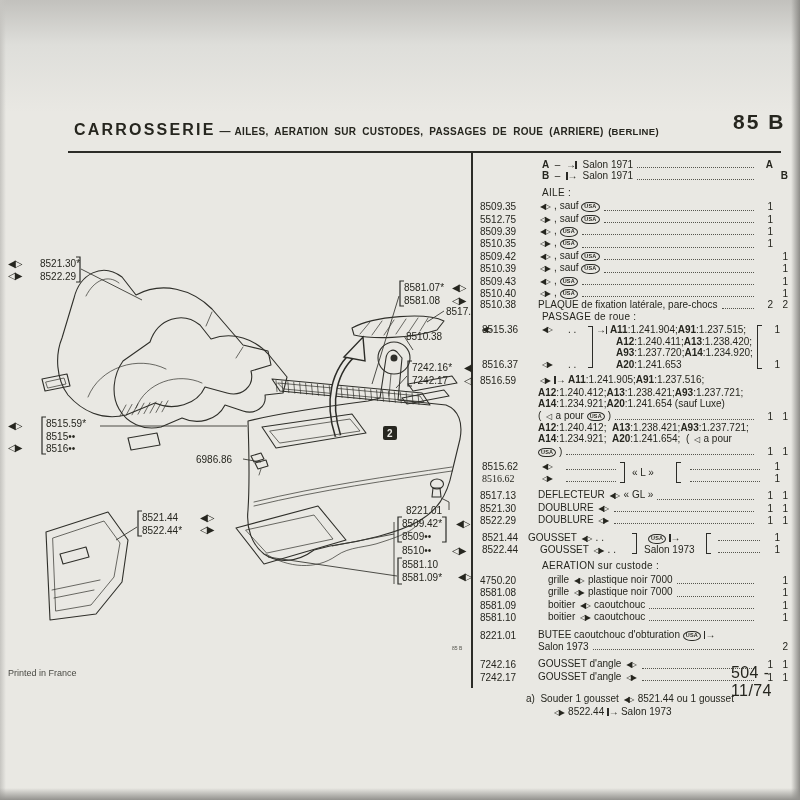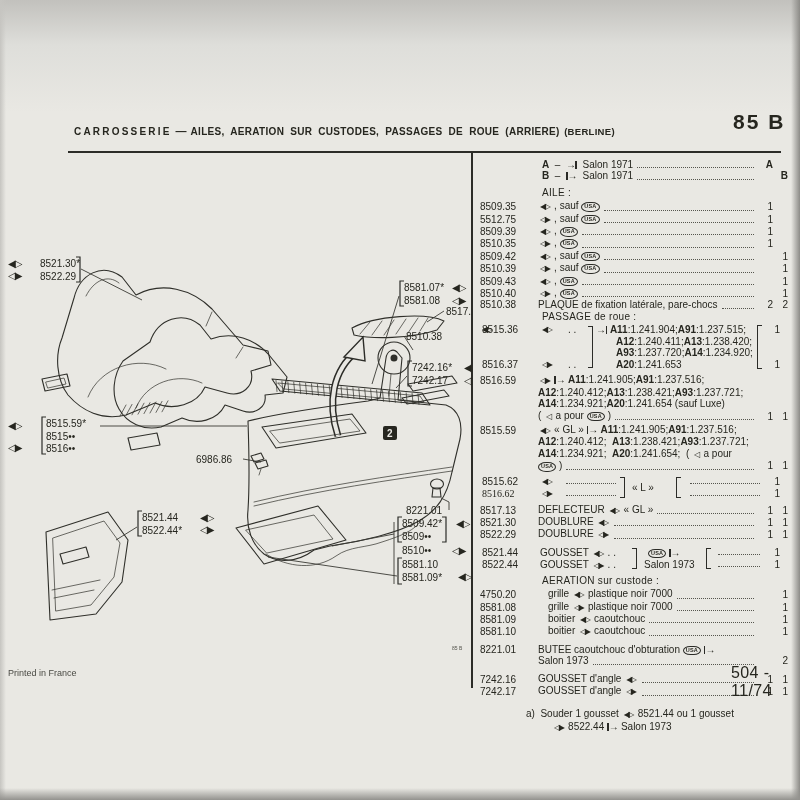--- a/index.html
+++ b/index.html
@@ -10,21 +10,21 @@
   .scan-top{position:absolute;left:0;top:0;width:100%;height:112px;
     background:linear-gradient(180deg,#c2c1bd 0%,#dededa 40%,#e9e8e3 100%);}
   .scan-right{position:absolute;right:0;top:0;width:9px;height:100%;
     background:linear-gradient(270deg,#8c8b87,rgba(233,232,227,0));}
   .scan-bottom{position:absolute;left:0;bottom:0;width:100%;height:12px;
     background:linear-gradient(0deg,#93928e,rgba(233,232,227,0));}
   .scan-left{position:absolute;left:0;top:0;width:6px;height:100%;
     background:linear-gradient(90deg,#c6c5c1,rgba(233,232,227,0));}
 
   #hdr{position:absolute;left:74px;top:121px;white-space:nowrap;font-weight:bold}
-  #hdr .sec{font-size:10px;letter-spacing:2.2px}
+  #hdr .sec{font-size:16px;letter-spacing:2.2px}
   #hdr .dash{font-size:11px;padding:0 4px}
   #hdr .ttl{font-size:10px;letter-spacing:.3px;word-spacing:3px}
   #hdr .emph{font-size:9.5px;letter-spacing:.3px}
   #pagenum{position:absolute;left:733px;top:110px;font-size:21px;font-weight:bold;letter-spacing:2px}
   #rule-top{position:absolute;left:68px;top:151px;width:713px;height:2px;background:#2c2c28}
   #rule-v{position:absolute;left:471px;top:151px;width:2px;height:537px;background:#2c2c28}
   #foot-l{position:absolute;left:8px;top:668px;font-size:9px;color:#4a4a44}
   #foot-r{position:absolute;left:731px;top:664px;font-size:16px;letter-spacing:.4px}
 
   
@@ -370,24 +370,20 @@
       <span class="pad"></span>
       <span class="toks"><b>A14</b>:1.234.921;<b>A20</b>:1.241.654 (sauf Luxe)</span>
     </div>
     <div class="pr">
       <span class="pad"></span>
       <span class="toks">( <span class="ar">◁</span> a pour <span class="usa">USA</span> )</span>
       <span class="lead"></span>
       <span class="qa">1</span>
       <span class="qb">1</span>
     </div>
-    <div class="pr" style="margin-top: 2px;">
-      <span class="ref">8515.59</span>
-      <span class="toks"><span class="ar">◀▷</span> « GL » <span class="amap"><span class="abar"></span>→</span> <b>A11</b>:1.241.905;<b>A91</b>:1.237.516;</span>
-    </div>
     <div class="pr">
       <span class="pad"></span>
       <span class="toks"><b>A12</b>:1.240.412;  <b>A13</b>:1.238.421;<b>A93</b>:1.237.721;</span>
     </div>
     <div class="pr">
       <span class="pad"></span>
       <span class="toks"><b>A14</b>:1.234.921;  <b>A20</b>:1.241.654;  ( <span class="ar">◁</span> a pour</span>
     </div>
     <div class="pr">
       <span class="pad"></span>
@@ -427,21 +423,21 @@
     </div>
     <div class="pr">
       <span class="ref">8522.29</span>
       <span class="toks">DOUBLURE <span class="ar">◁▶</span></span>
       <span class="lead"></span>
       <span class="qa">1</span>
       <span class="qb">1</span>
     </div>
     <div class="grp" style="height: 24px; margin-top: 6px;">
       <span style="left: 2px; top: 0px;">8521.44</span>
-      <span class="toks" style="position: absolute; left: 60px; top: 0px;">GOUSSET <span class="ar">◀▷</span> . .</span>
+      <span class="toks" style="position: absolute; left: 48px; top: 0px;">GOUSSET <span class="ar">◀▷</span> . .</span>
       <div class="dl" style="left: 238px; right: 28px; top: 7.5px;"></div>
       <span style="position: absolute; right: 8px; top: 0px;">1</span>
       <span style="left: 2px; top: 12px;">8522.44</span>
       <span class="toks" style="position: absolute; left: 60px; top: 12px;">GOUSSET <span class="ar">◁▶</span> . .</span>
       <div class="dl" style="left: 238px; right: 28px; top: 19.5px;"></div>
       <span style="position: absolute; right: 8px; top: 12px;">1</span>
       <div class="brkR" style="left: 152px; top: 1px; height: 21px;"></div>
       <span class="toks" style="position: absolute; left: 168px; top: 0px;"><span class="usa">USA</span> <span class="amap"><span class="abar"></span>→</span></span>
       <span class="toks" style="position: absolute; left: 164px; top: 12px;">Salon 1973</span>
       <div class="brkL" style="left: 226px; top: 1px; height: 21px;"></div>

